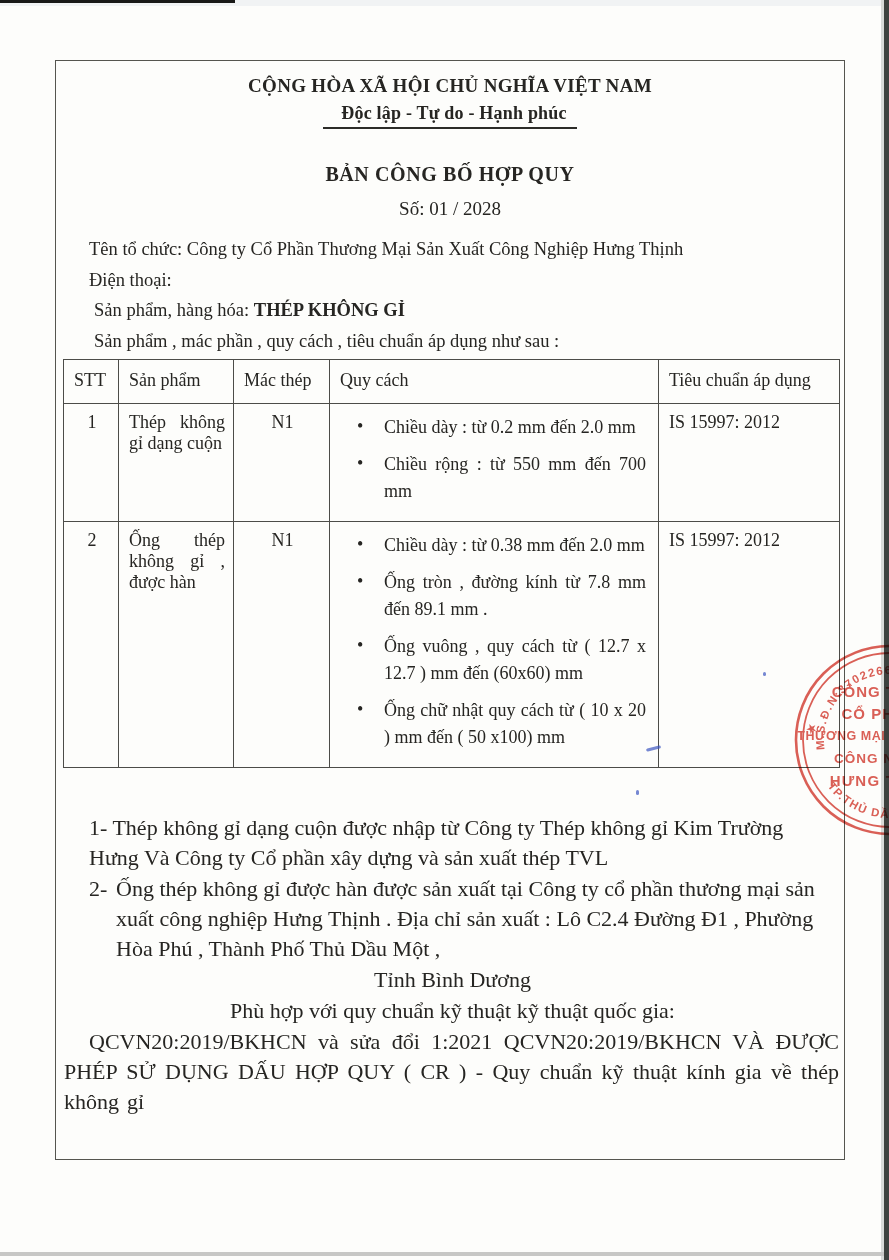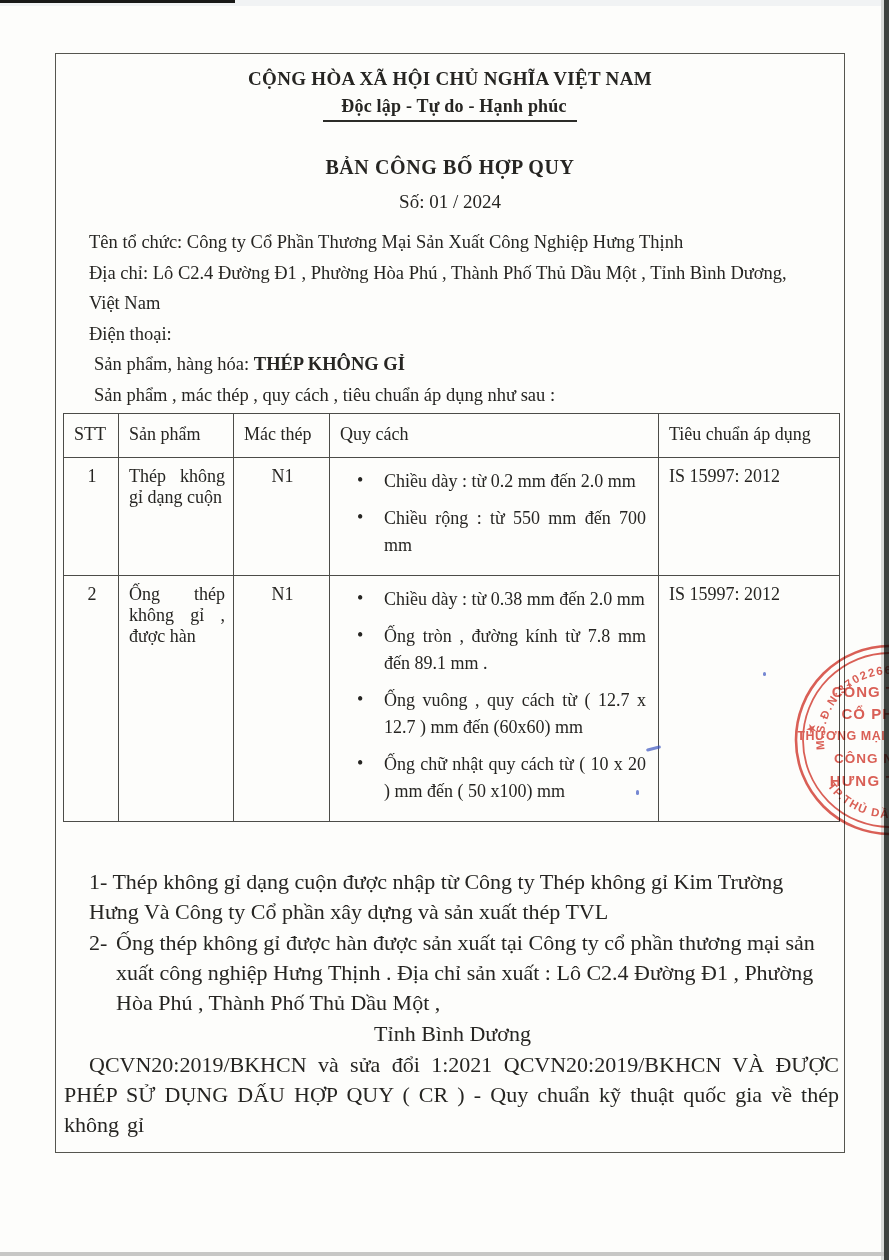--- a/index.html
+++ b/index.html
@@ -14,21 +14,21 @@
   }
   
   .scan-top-strip { position:absolute; left:0; top:0; width:889px; height:6px; background:#f1f3f4; }
   .scan-top-sliver { position:absolute; left:0; top:0; width:235px; height:3px; background:#191917; }
   .scan-right-band { position:absolute; right:0; top:0; width:5px; height:1260px; background:#3d423e; }
   .scan-right-soft { position:absolute; right:5px; top:0; width:3px; height:1260px; background:#d7dad7; }
   .scan-bottom-line { position:absolute; left:0; top:1252px; width:884px; height:4px; background:#c7c7c5; }
 
   
   .doc-frame {
-    position:absolute; left:55px; top:53px; width:790px; height:1100px;
+    position:absolute; left:55px; top:60px; width:790px; height:1100px;
     border:1.6px solid #55554f;
     padding:13px 0 0 0;
   }
   .center { text-align:center; }
   .nat-title { font-size:19px; font-weight:bold; line-height:24px; letter-spacing:.3px; }
   .motto-wrap { margin-top:3px; }
   .motto {
     display:inline-block; font-size:18px; font-weight:bold; line-height:24px;
     border-bottom:2.4px solid #2c2c28; padding:0 10px 2px 18px; letter-spacing:.2px;
   }
@@ -97,28 +97,27 @@
 <div class="scan-right-band"></div>
 <div class="scan-bottom-line"></div>
 
 <div class="doc-frame">
 
   <div class="center nat-title">CỘNG HÒA XÃ HỘI CHỦ NGHĨA VIỆT NAM</div>
   <div class="center motto-wrap">
     <span class="motto">Độc lập - Tự do - Hạnh phúc</span>
   </div>
   <div class="center doc-title">BẢN CÔNG BỐ HỢP QUY</div>
-  <div class="center doc-number">Số: 01 / 2024</div>
+  <div class="center doc-number">Số: 01 / 2028</div>
 
   <div class="info">
     <p>Tên tổ chức: Công ty Cổ Phần Thương Mại Sản Xuất Công Nghiệp Hưng Thịnh</p>
-    <p>Địa chỉ: Lô C2.4 Đường Đ1 , Phường Hòa Phú , Thành Phố Thủ Dầu Một , Tỉnh Bình Dương, Việt Nam</p>
     <p>Điện thoại:</p>
     <p class="shift"><span>Sản phẩm, hàng hóa: </span><span class="bold">THÉP KHÔNG GỈ</span></p>
-    <p class="shift">Sản phẩm , mác thép , quy cách , tiêu chuẩn áp dụng như sau :</p>
+    <p class="shift">Sản phẩm , mác phần , quy cách , tiêu chuẩn áp dụng như sau :</p>
   </div>
 
   <table class="spec">
     <colgroup>
       <col class="col-stt">
         <col class="col-sp">
         <col class="col-mt">
         <col class="col-qc">
         <col class="col-tc">
     </colgroup>
@@ -158,21 +157,22 @@
         </td>
         <td>IS 15997: 2012</td>
       </tr>
     </tbody>
   </table>
 
   <div class="notes">
     <p class="note1">1- Thép không gỉ dạng cuộn được nhập từ Công ty Thép không gỉ Kim Trường Hưng Và Công ty Cổ phần xây dựng và sản xuất thép TVL</p>
     <p class="note2"><span class="marker">2-</span><span>Ống thép không gỉ được hàn được sản xuất tại Công ty cổ phần thương mại sản xuất công nghiệp Hưng Thịnh . Địa chỉ sản xuất : Lô C2.4 Đường Đ1 , Phường Hòa Phú , Thành Phố Thủ Dầu Một ,</span></p>
     <p class="province">Tỉnh Bình Dương</p>
-    <p class="conf-detail">QCVN20:2019/BKHCN và sửa đổi 1:2021 QCVN20:2019/BKHCN VÀ ĐƯỢC PHÉP SỬ DỤNG DẤU HỢP QUY ( CR ) -  Quy chuẩn kỹ thuật quốc gia về thép không gỉ</p>
+    <p class="conf-intro">Phù hợp với quy chuẩn kỹ thuật kỹ thuật quốc gia:</p>
+    <p class="conf-detail">QCVN20:2019/BKHCN và sửa đổi 1:2021 QCVN20:2019/BKHCN VÀ ĐƯỢC PHÉP SỬ DỤNG DẤU HỢP QUY ( CR ) -  Quy chuẩn kỹ thuật kính gia về thép không gỉ</p>
   </div>
 
 </div>
 
 <svg class="stamp-svg" width="148" height="248" viewBox="0 0 148 248">
   <g fill="none" stroke="#d9544a">
     <circle cx="149" cy="122" r="94" stroke-width="2.6"></circle>
     <circle cx="149" cy="122" r="87" stroke-width="1.8"></circle>
   </g>
   <defs>

